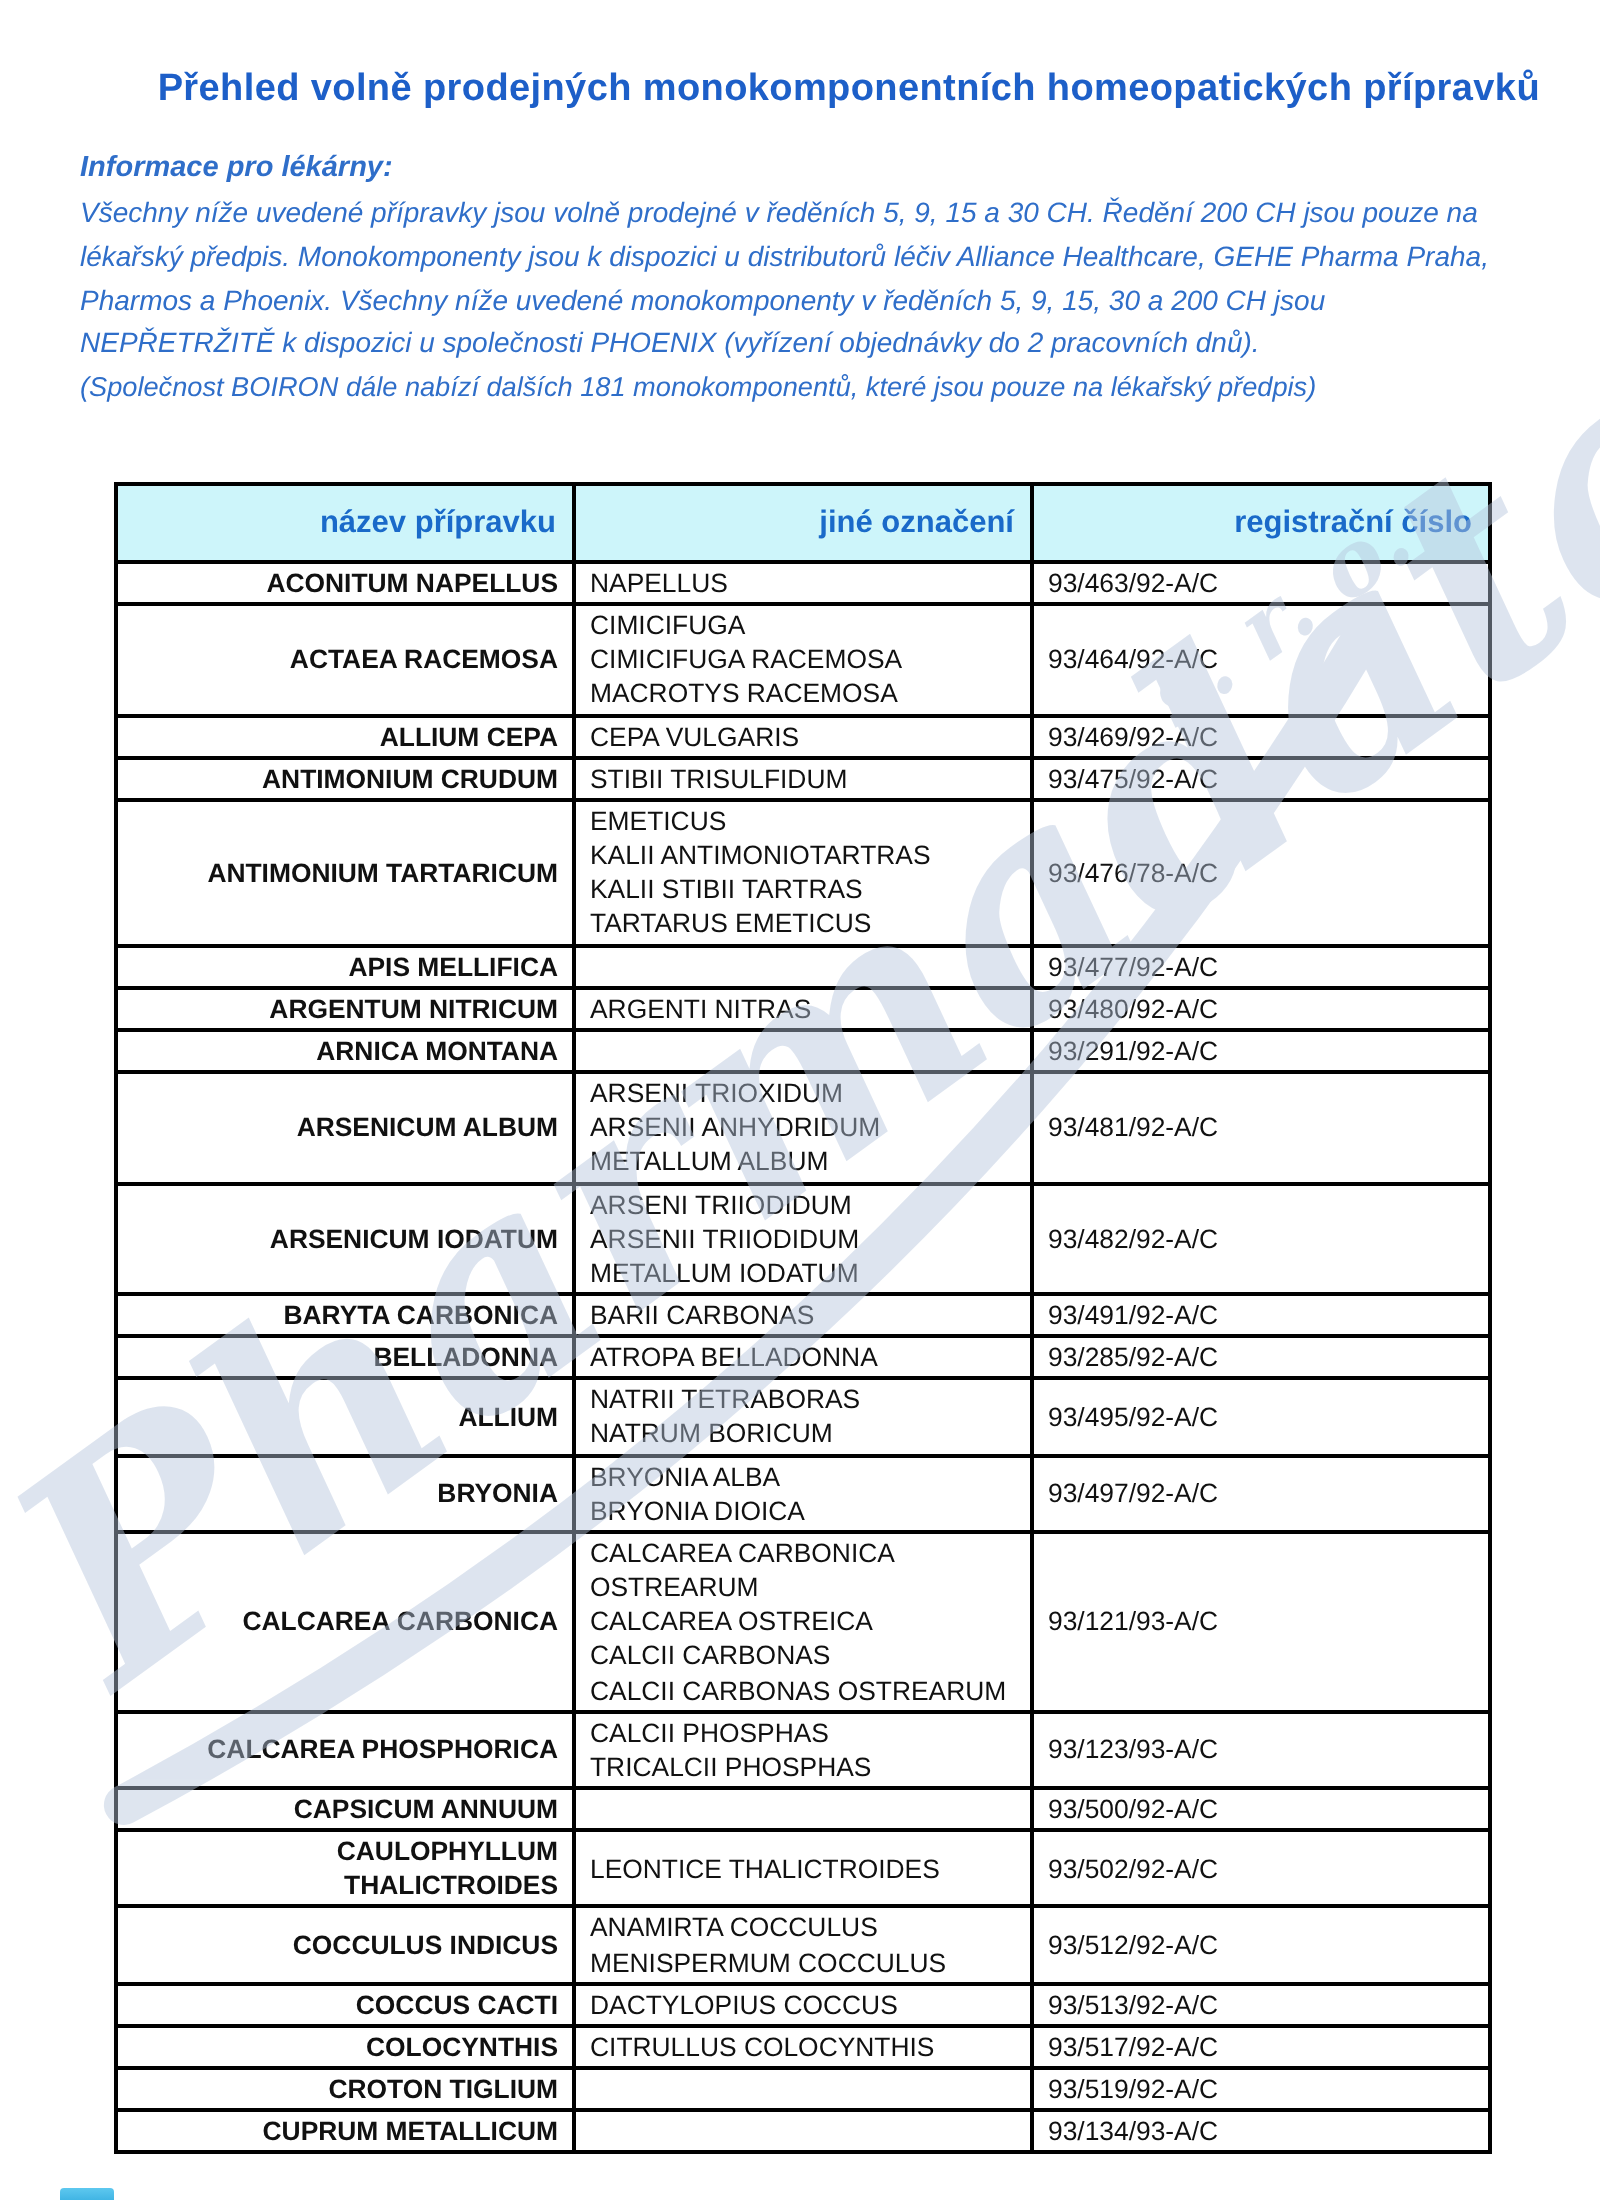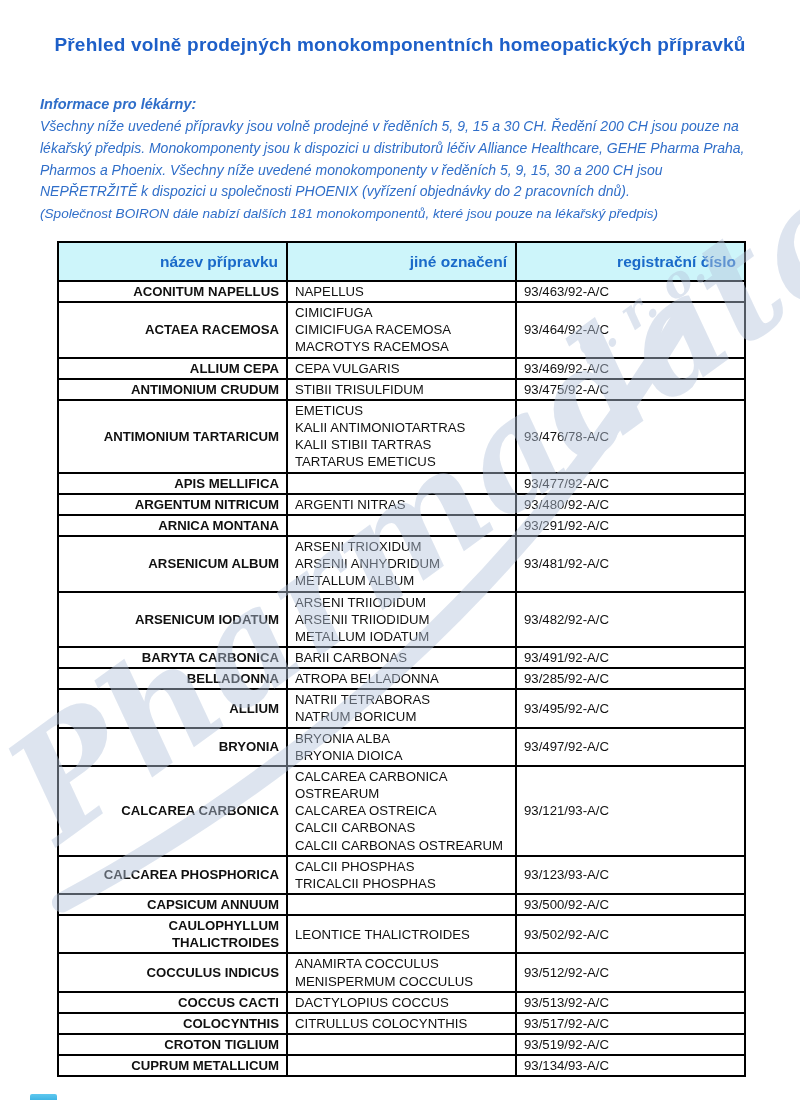--- a/index.html
+++ b/index.html
@@ -6,28 +6,28 @@
   body{
     width:800px;height:1100px;position:relative;overflow:hidden;
     background:#ffffff;
     font-family:"Liberation Sans","DejaVu Sans",sans-serif;
     -webkit-font-smoothing:antialiased;
   }
   .page{position:relative;width:800px;height:1100px;}
 
   .doc-title{
     margin:34px 30px 0 30px;
-    text-align:center;
+    text-align:right;
     font-size:19px;font-weight:bold;
     color:#1d5fc8;
     letter-spacing:.2px;
   }
 
   .info{
-    margin:40px 40px 0 40px;
+    margin:20px 40px 0 40px;
     color:#2f6ec9;
     font-style:italic;
   }
   .info-heading{
     font-size:14.5px;font-weight:bold;
     margin-bottom:4px;
   }
   .info-paragraph{
     font-size:14px;line-height:1.56;
     width:706px;

